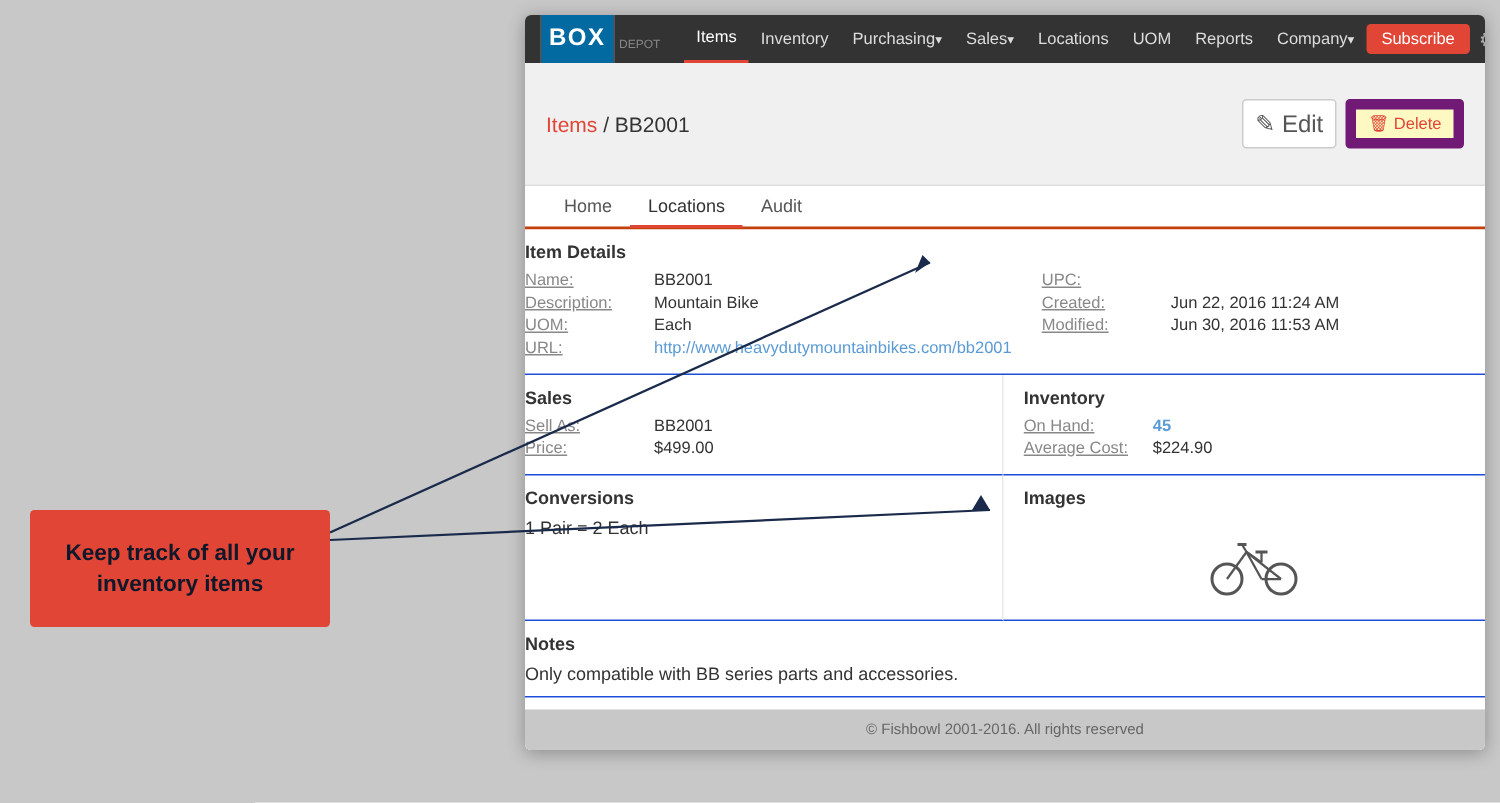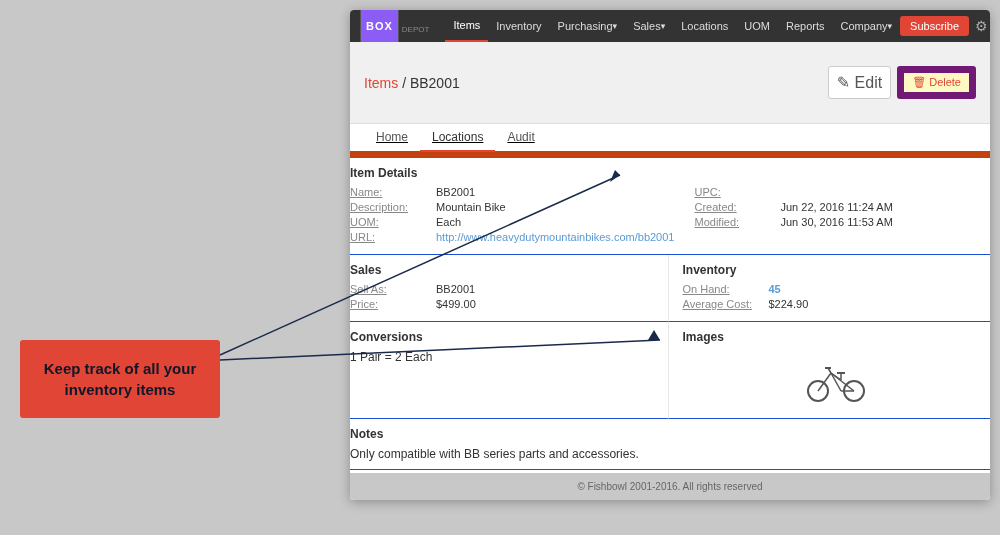--- a/index.html
+++ b/index.html
@@ -67,25 +67,25 @@
       flex-shrink: 0;
     }
 
     .navbar-brand {
       display: flex;
       align-items: center;
       margin-right: 16px;
     }
 
     .brand-box {
-      background: #8b5cf6;
+      background: #0369a1;
       border: 1px solid #555;
       color: white;
       font-weight: bold;
-      font-size: 11px;
+      font-size: 16px;
       padding: 12px 5px;
       border-radius: 2px;
       letter-spacing: 1px;
     }
 
     .brand-sub {
       font-size: 8px;
       color: #888;
       margin-left: 3px;
       margin-top: 6px;
@@ -186,24 +186,23 @@
       padding: 3px 8px;
       border-radius: 3px;
       font-size: 11px;
       cursor: pointer;
     }
 
     
     .tabs-bar {
       background: #fff;
       display: flex;
-      border-bottom: 7px solid #c2410c;
+      border-bottom: 2px solid #c2410c;
       padding: 0 14px;
       flex-shrink: 0;
-      text-decoration: underline;
     }
 
     .tab {
       padding: 6px 12px;
       font-size: 12px;
       color: #555;
       cursor: pointer;
       border-bottom: 2px solid transparent;
       margin-bottom: -1px;
     }

